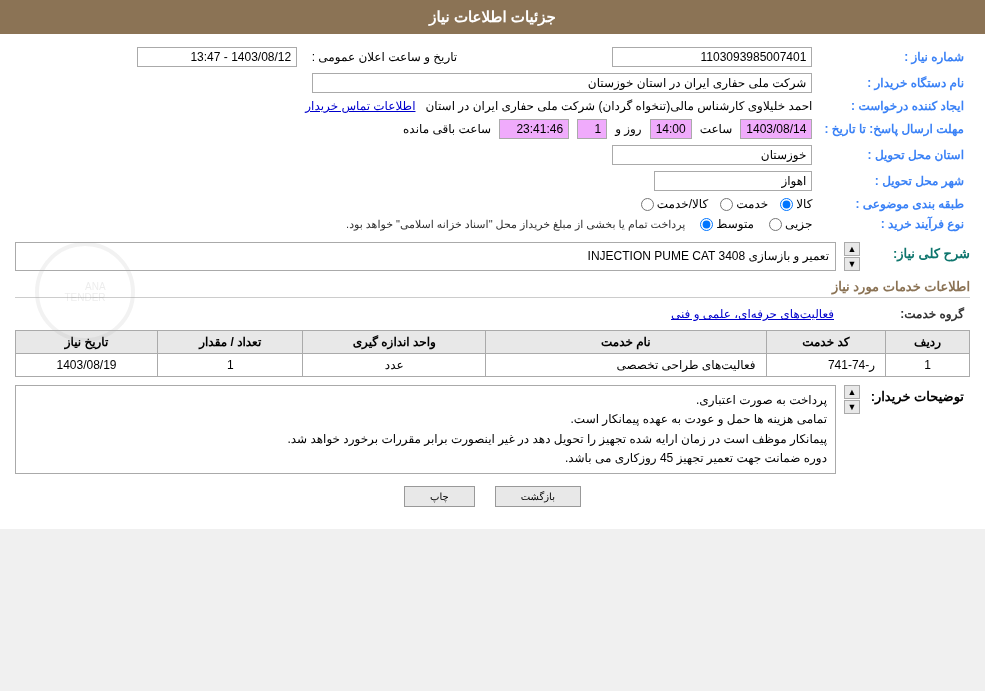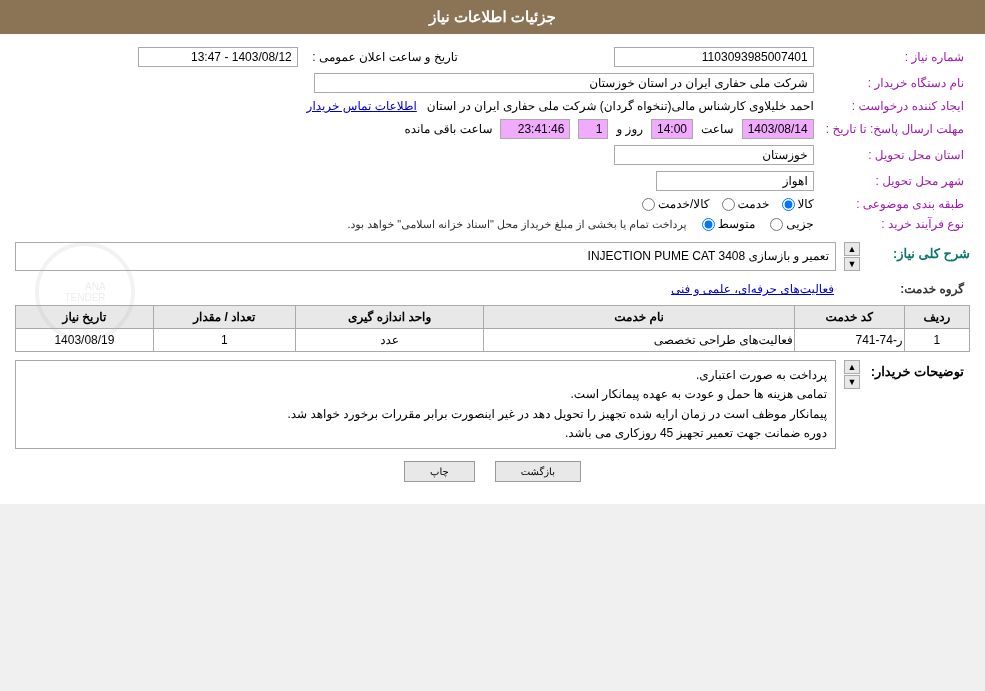--- a/index.html
+++ b/index.html
@@ -30,24 +30,25 @@
       width: 100%;
       border-collapse: collapse;
       margin-bottom: 6px;
     }
     .info-table td {
       padding: 3px 6px;
       vertical-align: middle;
       font-size: 12px;
     }
     .label-cell {
-      color: #a21caf;
+      color: #3b82f6;
       text-align: right;
       white-space: nowrap;
       width: 130px;
+      font-weight: bold;
     }
     .value-cell {
       text-align: right;
     }
     .input-box {
       border: 1px solid #aaa;
       background: #fff;
       padding: 2px 5px;
       display: inline-block;
       text-align: right;
@@ -61,21 +62,21 @@
       cursor: pointer;
     }
     
     .service-table {
       width: 100%;
       border-collapse: collapse;
       margin: 6px 0;
     }
     .service-table th, .service-table td {
       border: 1px solid #aaa;
-      padding: 4px 1px;
+      padding: 4px 10px;
       text-align: center;
       font-size: 12px;
     }
     .service-table th {
       background: #e8e8e8;
       font-weight: bold;
     }
     .service-table td:nth-child(2) {
       text-align: right;
     }
@@ -300,20 +301,21 @@
             <div class="scroll-btn">▲</div>
             <div class="scroll-btn">▼</div>
           </div>
           <div class="desc-text-area">
             <div>تعمیر و بازسازی INJECTION PUME CAT 3408</div>
           </div>
         </div>
       </div>
     </div>
 
+    <div class="section-title">اطلاعات خدمات مورد نیاز</div>
 
     <table class="info-table">
       <tbody>
           <tr>
         <td class="label-cell" style="font-weight:bold; color:#333;">گروه خدمت:</td>
         <td class="value-cell">
           <span class="link-text">فعالیت‌های حرفه‌ای، علمی و فنی</span>
         </td>
       </tr>
     </tbody>

